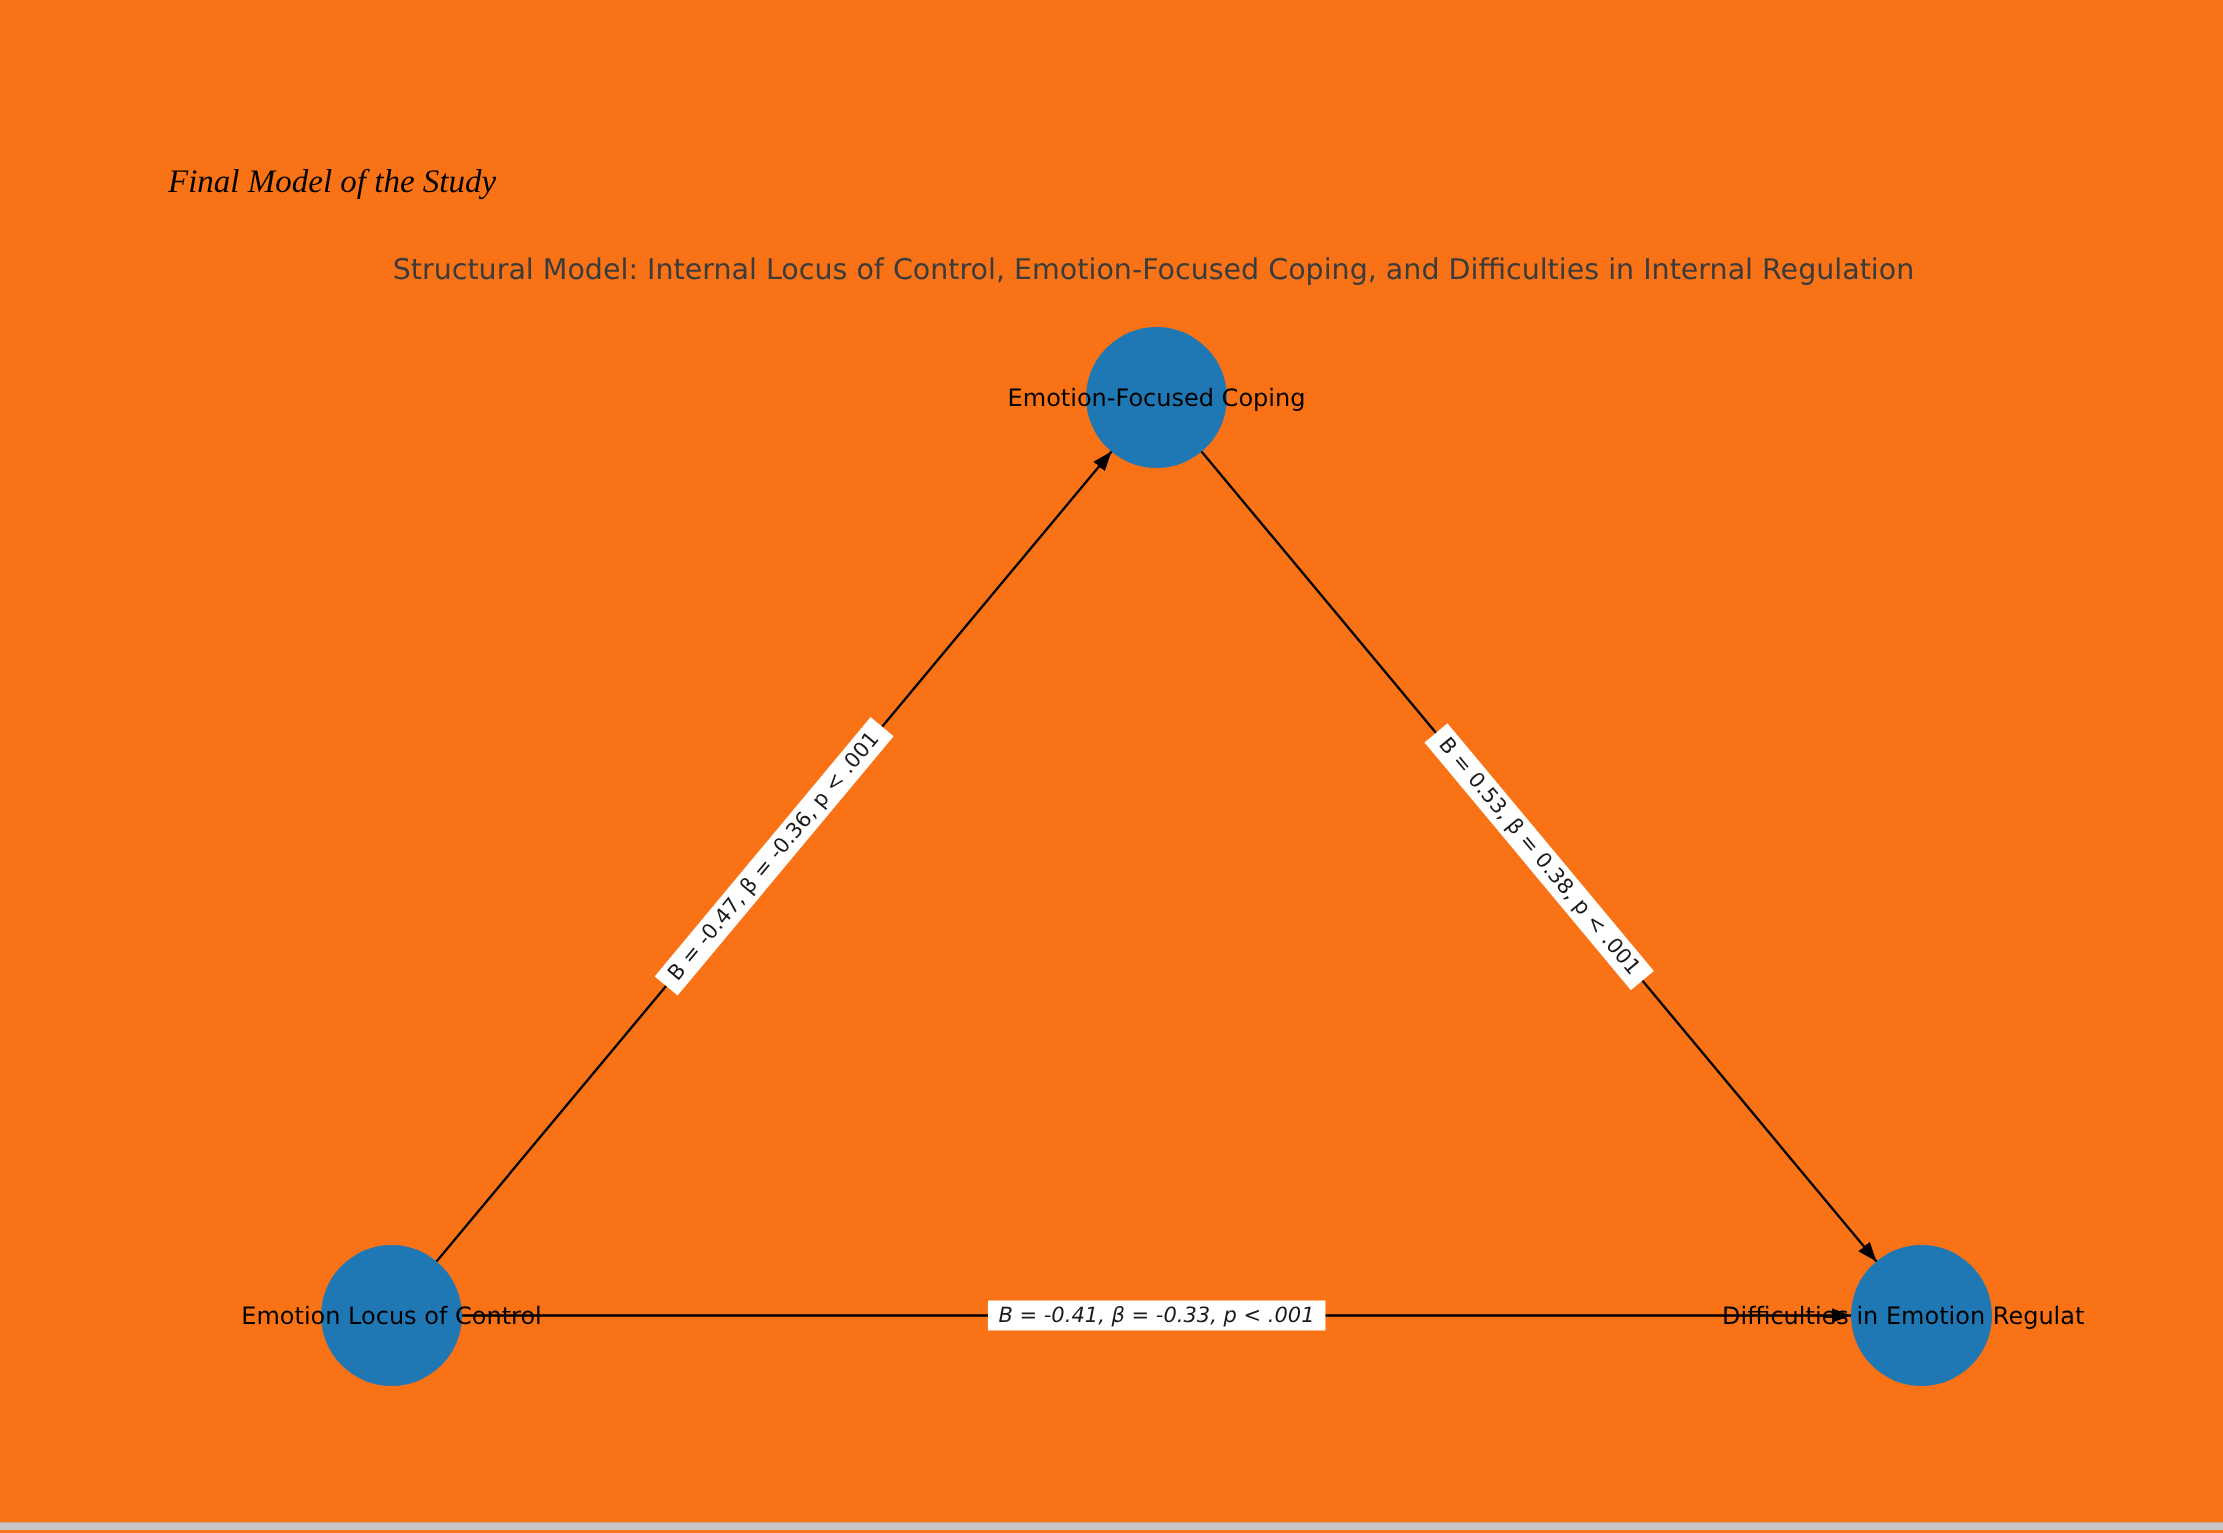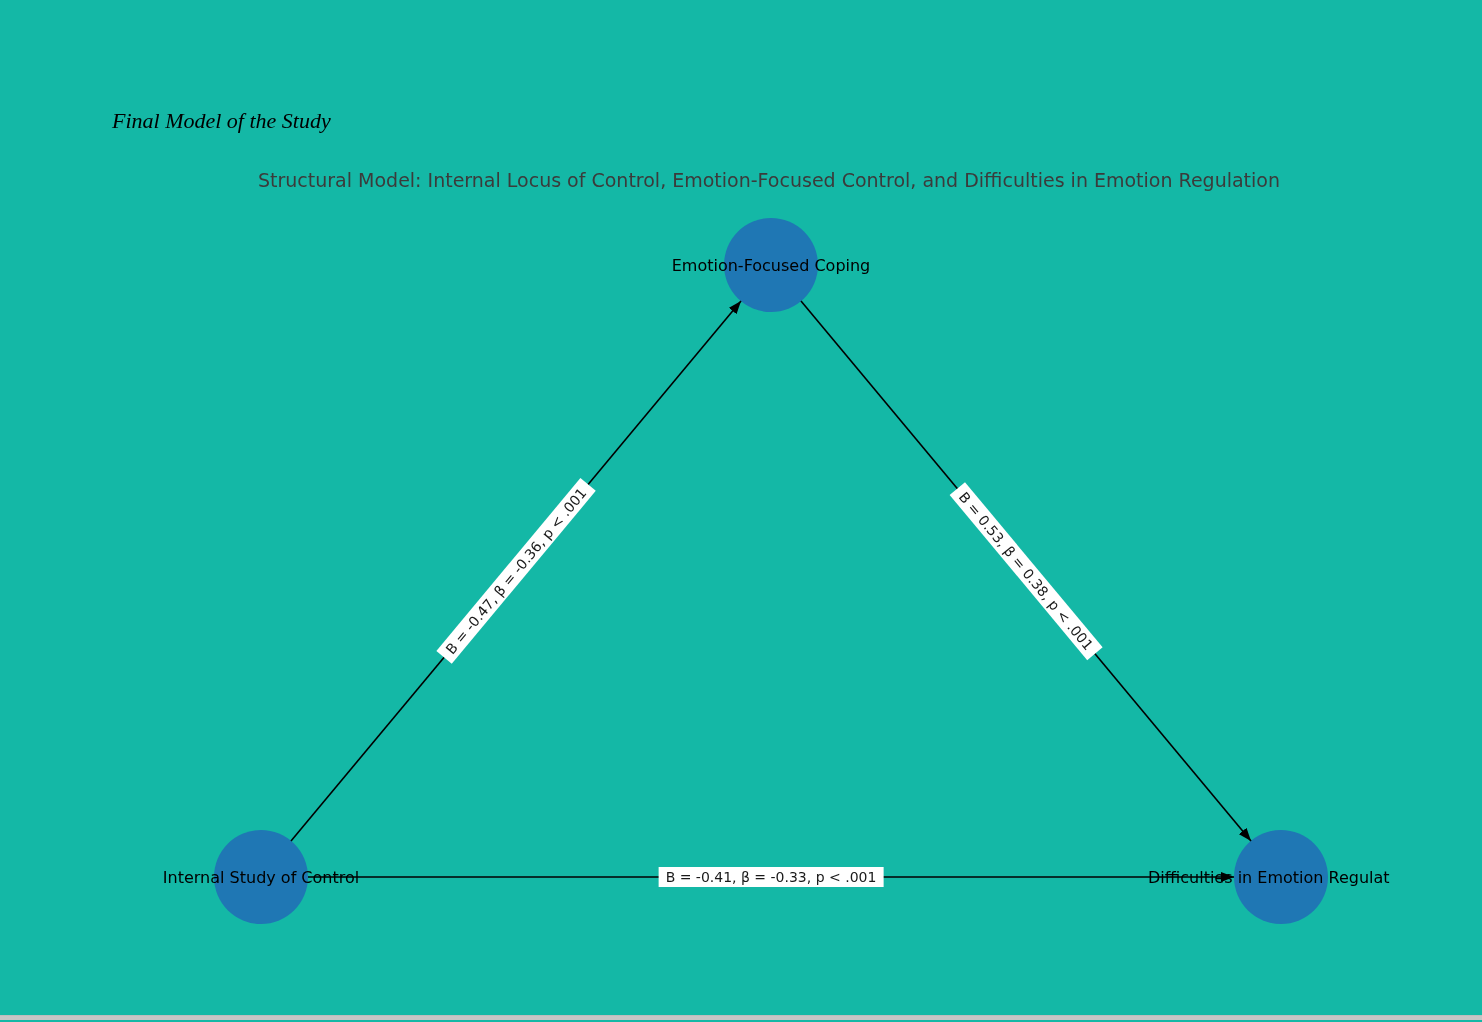--- a/index.html
+++ b/index.html
@@ -4,21 +4,21 @@
 <style>
   html, body {
     margin: 0;
     padding: 0;
     background: #ffffff;
   }
   .page {
     position: relative;
     width: 1482px;
     height: 1022px;
-    background: #14b8a6;
+    background: #f97316;
     overflow: hidden;
     font-family: "DejaVu Sans", sans-serif;
   }
   .doc-heading {
     position: absolute;
     left: 112px;
     top: 108px;
     font-family: "Liberation Serif", "DejaVu Serif", serif;
     font-style: italic;
     font-size: 22px;
@@ -68,21 +68,21 @@
     position: absolute;
     font-size: 14px;
     color: #1a1a1a;
     background: #ffffff;
     padding: 2px 7px;
     white-space: nowrap;
     z-index: 3;
   }
   .edge-label.rot-left  { transform: translate(-50%, -50%) rotate(-50.2deg); }
   .edge-label.rot-right { transform: translate(-50%, -50%) rotate(50.2deg); }
-  .edge-label.rot-none  { transform: translate(-50%, -50%); }
+  .edge-label.rot-none  { transform: translate(-50%, -50%); font-style: italic; }
   .node-label {
     position: absolute;
     transform: translate(-50%, -50%);
     font-size: 16px;
     font-weight: normal;
     color: #000000;
     white-space: nowrap;
     z-index: 4;
   }
   .bottom-scrollbar {
@@ -98,21 +98,21 @@
 </style>
 </head>
 <body>
 
 <div class="page">
 
   <div class="doc-heading">Final Model of the Study</div>
 
   <div class="plot-area">
 
-    <div class="figure-title">Structural Model: Internal Locus of Control, Emotion-Focused Control, and Difficulties in Emotion Regulation</div>
+    <div class="figure-title">Structural Model: Internal Locus of Control, Emotion-Focused Coping, and Difficulties in Internal Regulation</div>
 
     <div class="node" style="left:623px; top:265px;"></div>
     <div class="node" style="left:113px; top:877px;"></div>
     <div class="node" style="left:1133px; top:877px;"></div>
 
     <svg class="edges-svg" width="1242" height="1015">
       <defs>
         <marker id="arrowhead" viewBox="0 0 13 10" markerWidth="13" markerHeight="10" refX="13" refY="5" orient="auto" markerUnits="userSpaceOnUse">
           <path d="M0,0 L13,5 L0,10 Z" fill="#000000"></path>
         </marker>
@@ -120,19 +120,19 @@
       <line class="edge-line" x1="143" y1="841" x2="593" y2="301" marker-end="url(#arrowhead)"></line>
       <line class="edge-line" x1="653" y1="301" x2="1103" y2="841" marker-end="url(#arrowhead)"></line>
       <line class="edge-line" x1="160" y1="877" x2="1086" y2="877" marker-end="url(#arrowhead)"></line>
     </svg>
 
     <div class="edge-label rot-left" style="left:368px; top:571px;">B = -0.47, β = -0.36, p &lt; .001</div>
     <div class="edge-label rot-right" style="left:878px; top:571px;">B = 0.53, β = 0.38, p &lt; .001</div>
     <div class="edge-label rot-none" style="left:623px; top:877px;">B = -0.41, β = -0.33, p &lt; .001</div>
 
     <div class="node-label" style="left:623px; top:265px;">Emotion-Focused Coping</div>
-    <div class="node-label" style="left:113px; top:877px;">Internal Study of Control</div>
+    <div class="node-label" style="left:113px; top:877px;">Emotion Locus of Control</div>
     <div class="node-label" style="left:1133px; top:877px;">Difficulties in Emotion Regulation</div>
   </div>
 
   <div class="bottom-scrollbar"></div>
 
 </div>
 
 </body></html>

